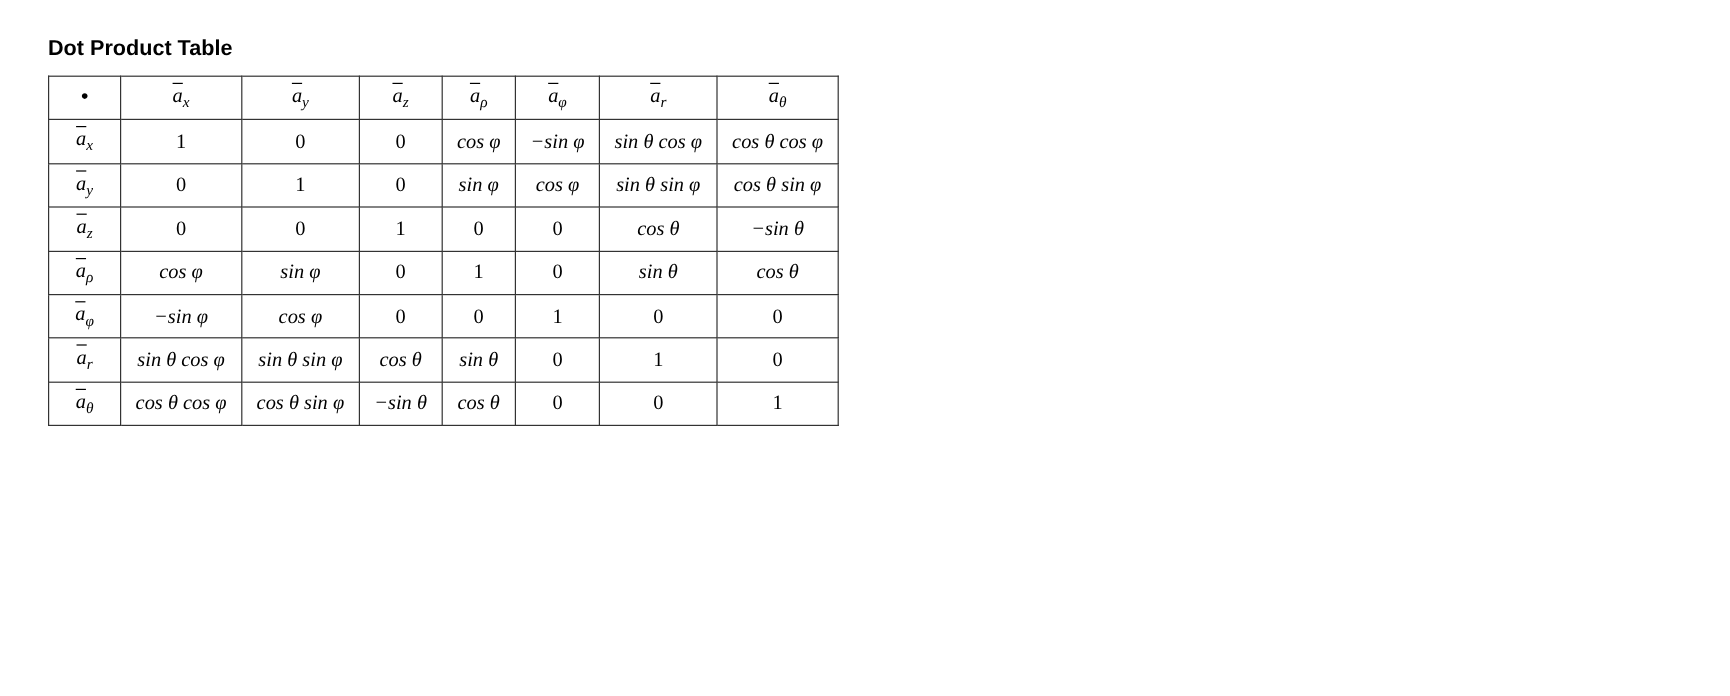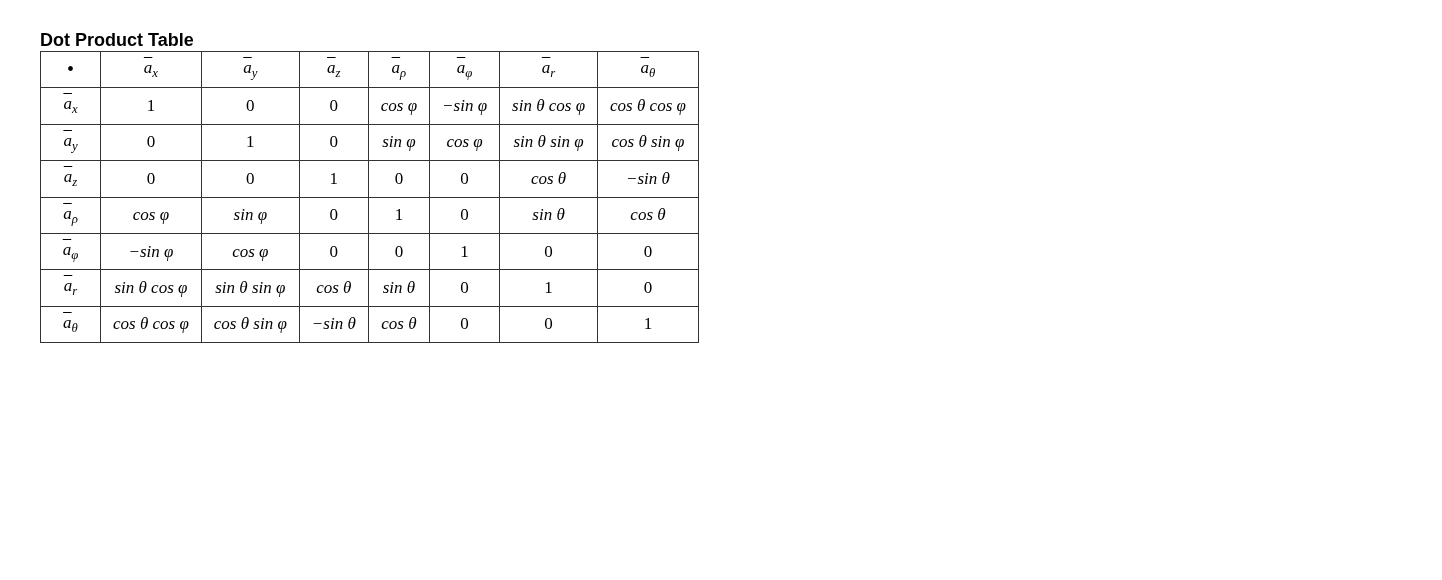--- a/index.html
+++ b/index.html
@@ -7,20 +7,21 @@
       background: #fff;
       font-family: "Times New Roman", Times, serif;
       padding: 30px 40px;
       width: 1442px;
       min-height: 580px;
     }
     .page-title {
       font-family: Arial, Helvetica, sans-serif;
       font-weight: bold;
       font-size: 18px;
+      margin-bottom: 12px;
     }
     table {
       border-collapse: collapse;
       font-size: 17px;
     }
     table td, table th {
       border: 1px solid #333;
       padding: 6px 12px;
       text-align: center;
       vertical-align: middle;

